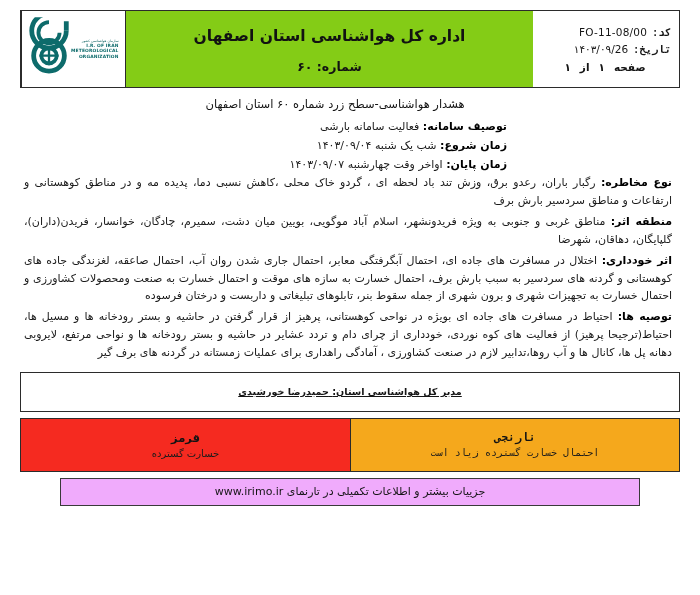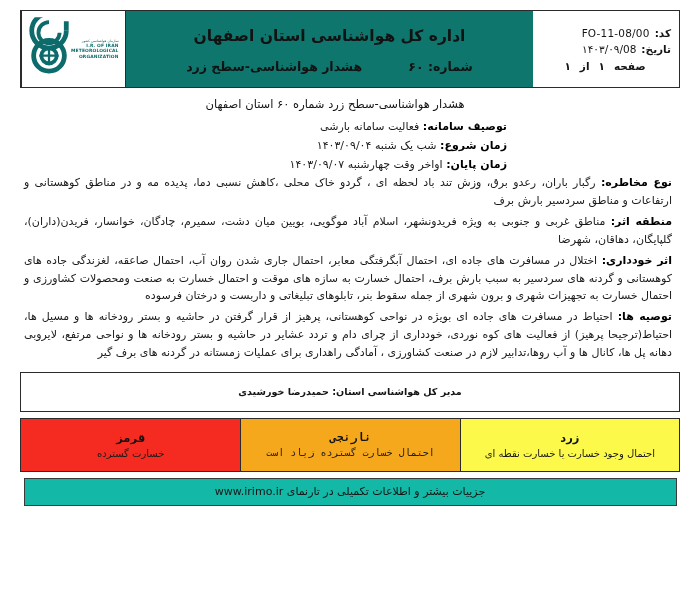--- a/index.html
+++ b/index.html
@@ -69,21 +69,21 @@
     font-size: 4.6px;
     font-weight: 700;
     letter-spacing: .15px;
     white-space: nowrap;
     display: block;
   }
   .logo-mark { flex: none; }
 
   .header-center {
     flex: 1 1 auto;
-    background: #0f766e;
+    background: #84cc16;
     border-left: 1.5px solid #2b2b2b;
     box-sizing: border-box;
     position: relative;
     display: flex;
     flex-direction: column;
     justify-content: center;
     padding: 0 14px;
   }
   .header-title {
     text-align: center;
@@ -123,20 +123,21 @@
     flex-direction: row;
     align-items: baseline;
     font-size: 10.5px;
     white-space: nowrap;
     color: #151515;
   }
   .meta-label {
     font-weight: 700;
     margin-left: 5px;
     flex: none;
+    font-family: Liberation Mono, monospace;
   }
   .meta-value {
     direction: ltr;
     unicode-bidi: embed;
     letter-spacing: .2px;
     margin-left: 18px;
   }
   .meta-row.page-row {
     justify-content: center;
     gap: 9px;
@@ -194,20 +195,21 @@
     font-size: 9.6px;
     color: #151515;
     font-weight: 700;
   }
   .sign-cell {
     flex: 1 1 50%;
     text-align: center;
     padding: 0 6px;
     white-space: nowrap;
     overflow: hidden;
+    text-decoration: underline;
   }
   .sign-cell .nm { font-weight: 700; }
 
   
   .legend {
     width: 660px;
     margin: 6px auto 0 auto;
     height: 54px;
     display: flex;
     flex-direction: row;
@@ -233,29 +235,29 @@
   }
   .legend-desc {
     font-size: 10px;
     color: #1b1b1b;
     text-align: center;
     white-space: nowrap;
   }
 
   
   .footer {
-    width: 653px;
+    width: 580px;
     margin: 6px auto 0 auto;
     height: 28px;
     border: 1.5px solid #3a3a3a;
     box-sizing: border-box;
     display: flex;
     align-items: center;
     justify-content: center;
-    background: #14b8a6;
+    background: #f0abfc;
   }
   .footer-text {
     font-size: 11px;
     color: #161616;
   }
   .footer-text .url {
     direction: ltr;
     unicode-bidi: embed;
   }
 </style>
@@ -266,38 +268,37 @@
 
   <div class="header">
 
     <div class="header-meta">
       <div class="meta-row">
         <span class="meta-label">کد:</span>
         <span class="meta-value">FO-11-08/00</span>
       </div>
       <div class="meta-row">
         <span class="meta-label">تاریخ:</span>
-        <span class="meta-value">۱۴۰۳/۰۹/08</span>
+        <span class="meta-value">۱۴۰۳/۰۹/26</span>
       </div>
       <div class="meta-row page-row">
         <span>صفحه</span>
         <span>۱</span>
         <span>از</span>
         <span>۱</span>
       </div>
     </div>
 
     <div class="header-center">
       <div class="header-title">اداره کل هواشناسی استان اصفهان</div>
       <div class="header-subrow">
         <div class="header-sub-left">
           <span>شماره:</span>
           <span>۶۰</span>
         </div>
-        <div class="header-sub-right">هشدار هواشناسی-سطح زرد</div>
       </div>
     </div>
 
     <div class="header-logo">
       <div class="logo-wrap">
         <div class="logo-text">
           <span class="l-fa">سازمان هواشناسی کشور</span>
           <span class="l-en">I.R. OF IRAN</span>
           <span class="l-en">METEOROLOGICAL</span>
           <span class="l-en">ORGANIZATION</span>
@@ -363,24 +364,20 @@
 
   <div class="sign-bar">
     <div class="sign-cell">
       <span>مدیر کل هواشناسی استان:</span>
       <span class="nm">حمیدرضا خورشیدی</span>
     </div>
   </div>
 
   <div class="legend">
 
-    <div class="legend-cell" style="background:#FCF94A;">
-      <div class="legend-name">زرد</div>
-      <div class="legend-desc">احتمال وجود خسارت یا خسارت نقطه ای</div>
-    </div>
 
     <div class="legend-cell" style="background:#F5A81C;font-family:Liberation Mono, monospace;">
       <div class="legend-name">نارنجی</div>
       <div class="legend-desc">احتمال خسارت گسترده زیاد است</div>
     </div>
 
     <div class="legend-cell" style="background:#F52A20;">
       <div class="legend-name">قرمز</div>
       <div class="legend-desc">خسارت گسترده</div>
     </div>

